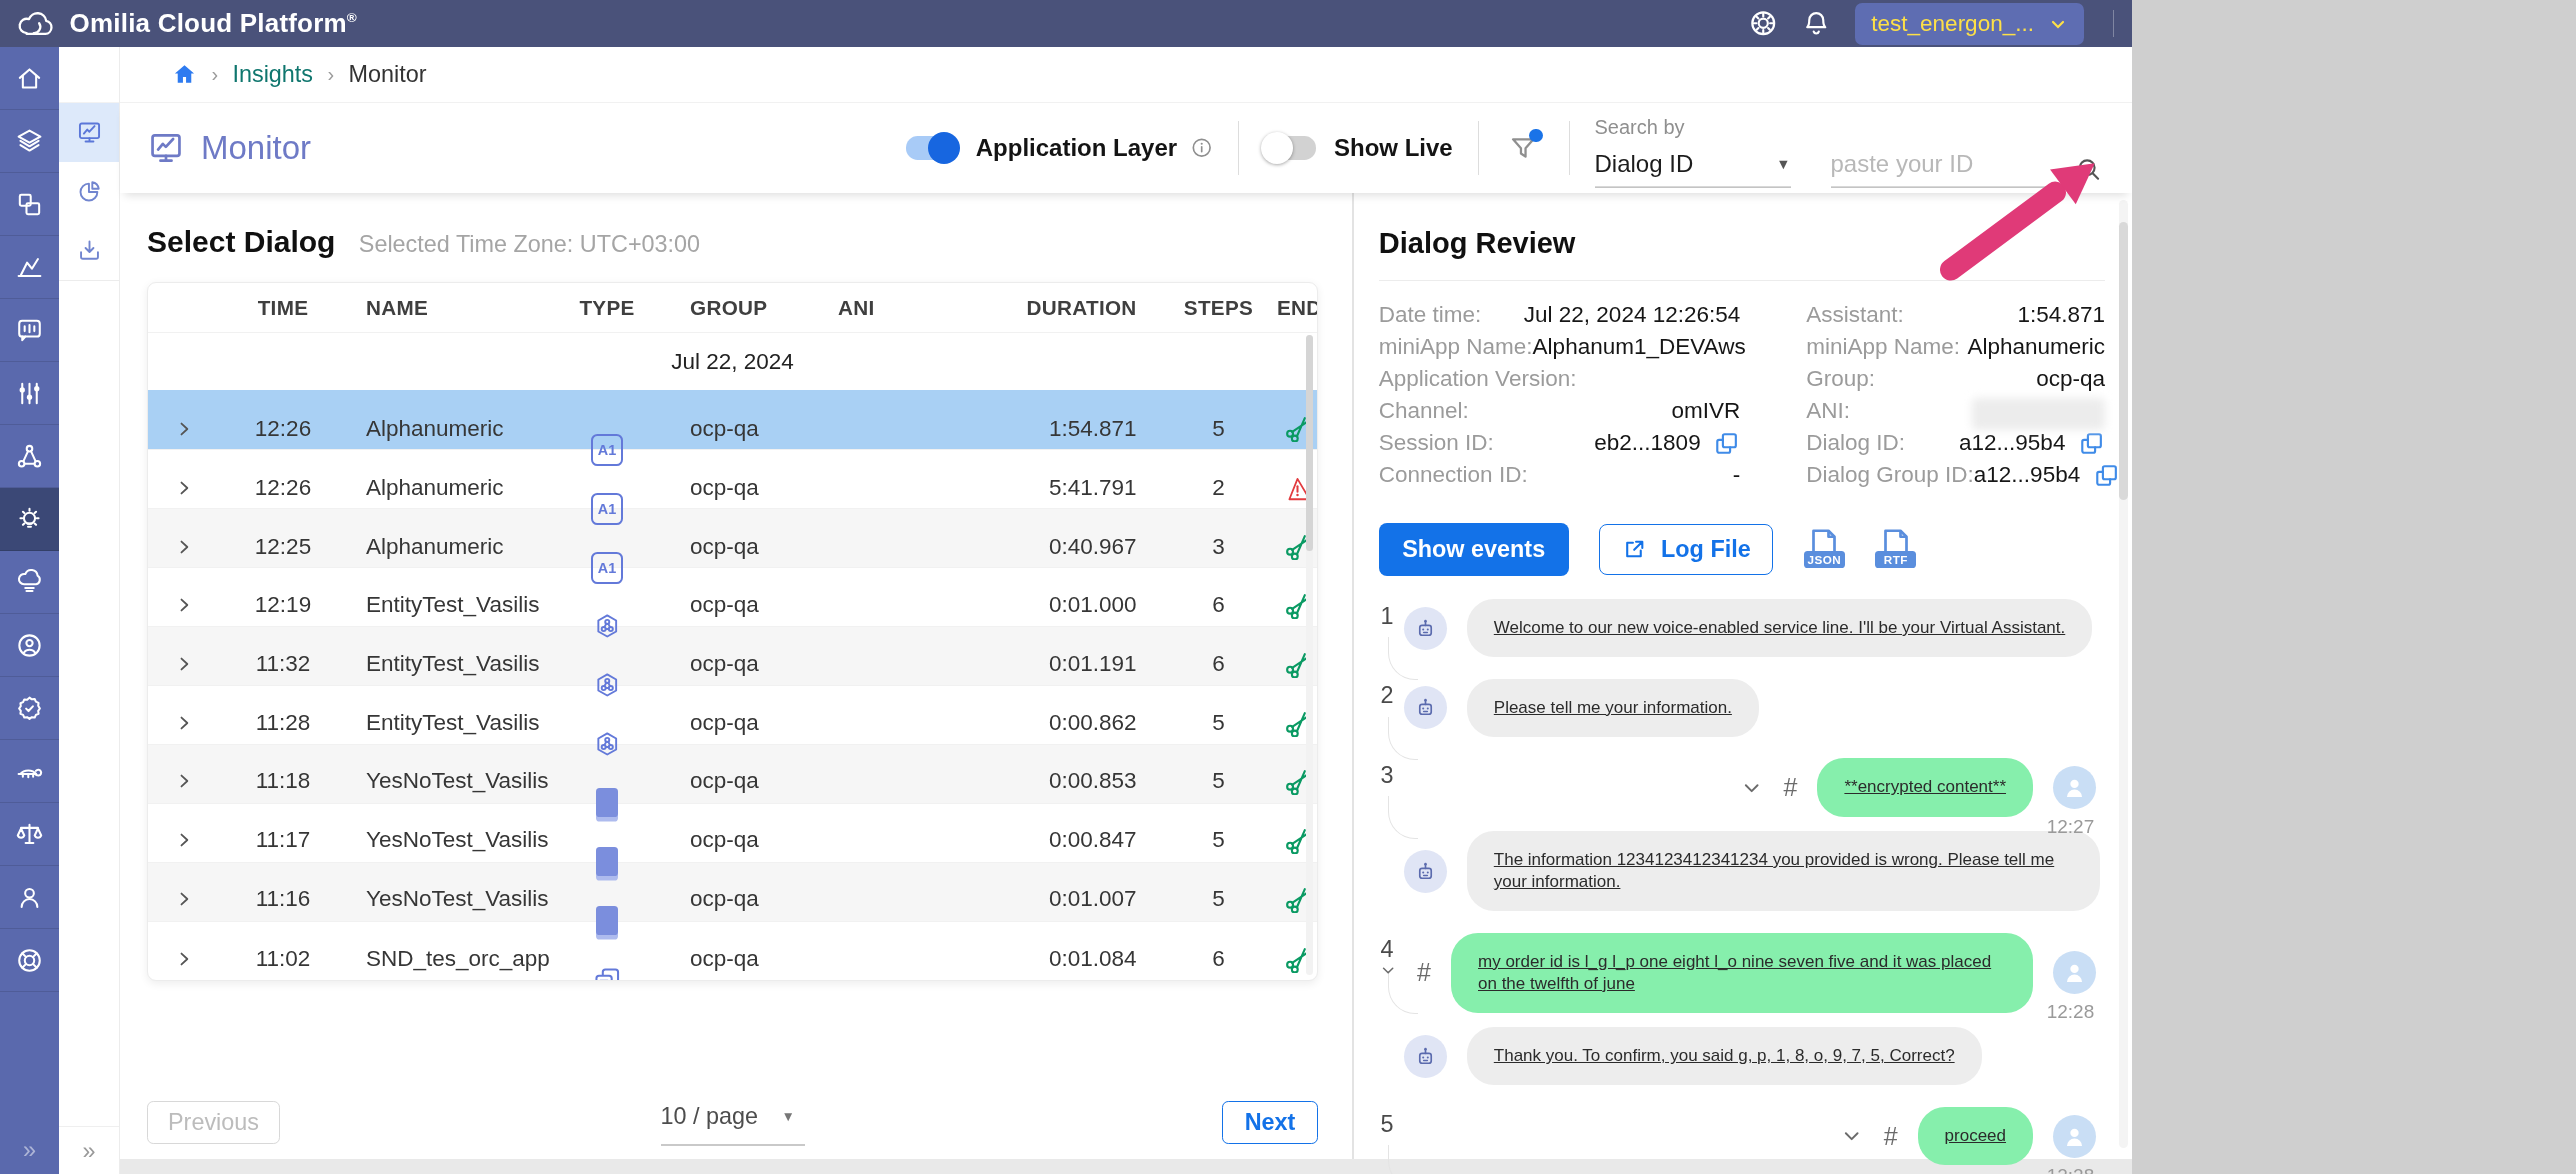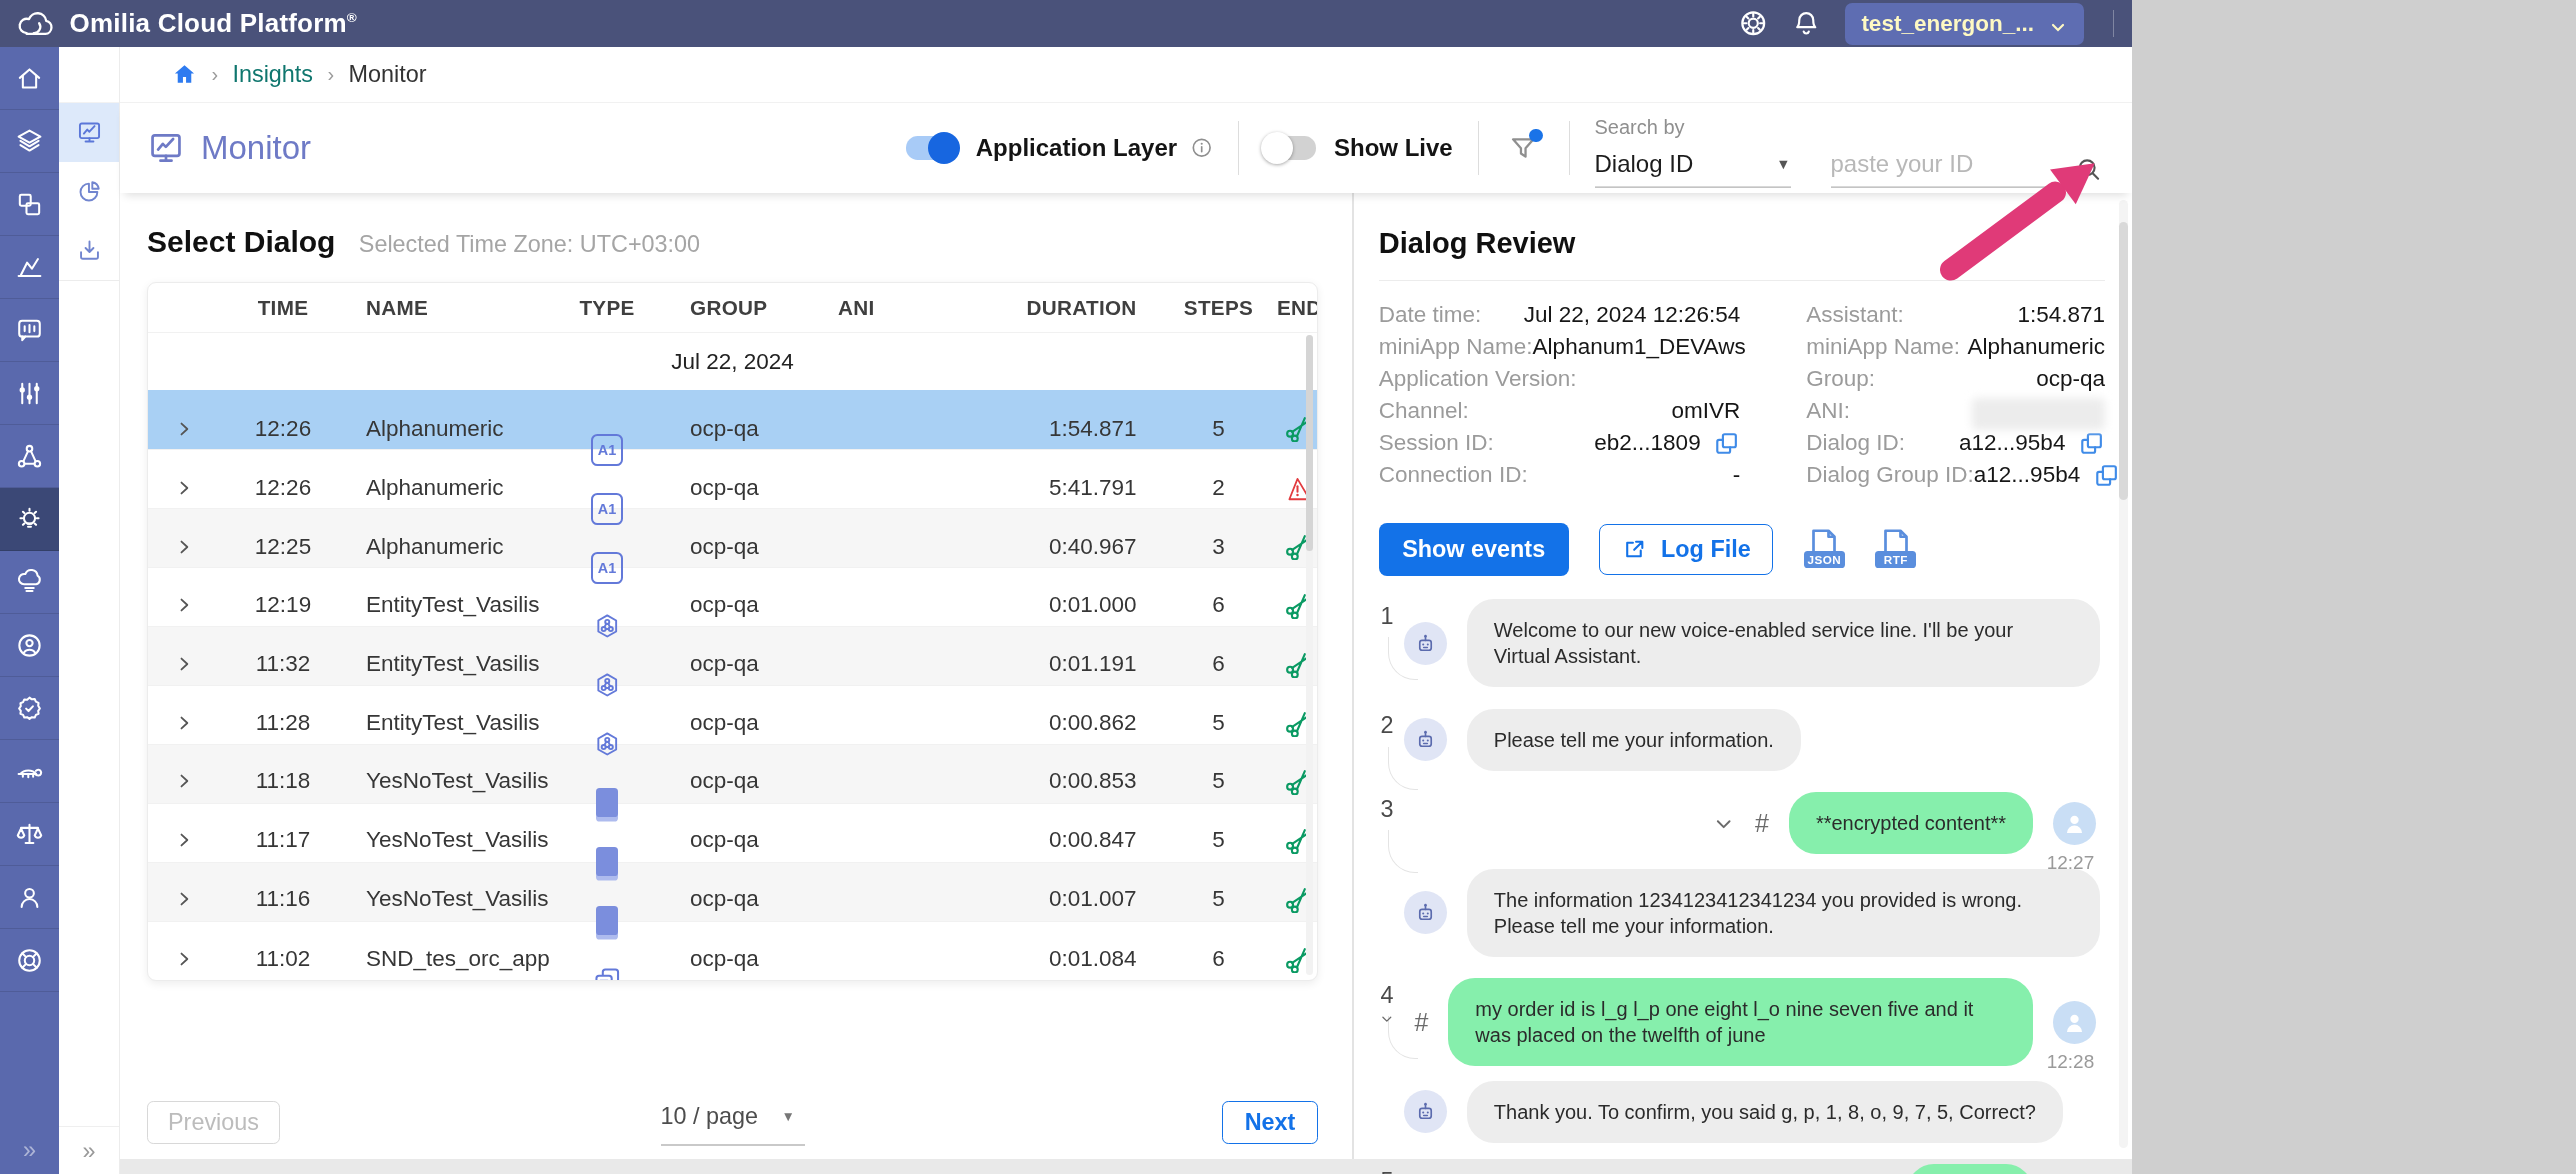--- a/index.html
+++ b/index.html
@@ -9,22 +9,22 @@
 
   
   .topbar{position:absolute;top:0;left:0;right:0;height:47px;background:#4a527a;
           display:flex;align-items:center;justify-content:space-between;padding:0 18px 0 16px;z-index:30;}
   .brand{display:flex;align-items:center;gap:12.6px;color:#fff;}
   .brand .logo{width:41px;height:29px;color:#fff;}
   .brand-name{font-size:26px;font-weight:bold;letter-spacing:0.2px;}
   .brand-name sup{font-size:13.5px;}
   .tb-right{display:flex;align-items:center;gap:23.4px;}
   .tb-ic{width:30.5px;height:30.5px;color:#fff;cursor:pointer;}
-  .user-pill{display:flex;align-items:flex-end;gap:14.4px;background:#5e6db2;border-radius:7.2px;
-             padding:8px 16px;color:#fef9c3;font-size:22.5px;font-weight:bold;cursor:pointer;}
+  .user-pill{display:flex;align-items:center;gap:14.4px;background:#5e6db2;border-radius:7.2px;
+             padding:8px 16px;color:#fde047;font-size:22.5px;font-weight:normal;cursor:pointer;}
   .user-pill svg{width:20px;height:20px;}
   .tb-div{width:0.9px;height:27px;background:rgba(255,255,255,.3);margin-left:5.4px;}
 
   
   .shell{position:absolute;top:47px;left:0;right:0;bottom:0;display:flex;}
 
   .sidebar{width:59px;background:#5a69ad;display:flex;flex-direction:column;flex-shrink:0;}
   .sb-item{height:63px;display:flex;align-items:center;justify-content:center;color:#fff;
            border-bottom:0.9px solid rgba(0,0,0,.12);cursor:pointer;}
   .sb-item.active{background:#3b4876;}
@@ -151,21 +151,21 @@
 
   
   .chat{margin-top:23.4px;position:relative;padding-right:5.4px;}
   .step{position:relative;margin-bottom:21.6px;min-height:54px;}
   .step-num{position:absolute;left:1.8px;top:3.6px;font-size:23.4px;color:#4a4a4a;}
   .step-arc{position:absolute;left:9px;top:38px;width:30.5px;height:43px;border-left:1.8px solid #e4e4e4;
             border-bottom:1.8px solid #e4e4e4;border-bottom-left-radius:27px;}
   .u-row{display:flex;justify-content:flex-end;align-items:center;gap:20px;padding-right:3.6px;margin-bottom:14.4px;position:relative;}
   .u-chev{width:23.4px;height:23.4px;color:#6b6b6b;cursor:pointer;}
   .u-hash{font-size:25px;color:#6b6b6b;cursor:pointer;}
-  .bubble{border-radius:27px;padding:18px 27px;font-size:20px;color:#2b2b2b;max-width:1347px;line-height:1.3;}
+  .bubble{border-radius:27px;padding:18px 27px;font-size:17px;color:#2b2b2b;max-width:1347px;line-height:1.3;text-decoration:underline;}
   .u-bub{background:#86efac;}
   .b-bub{background:#ededed;}
   .u-av{position:relative;flex-shrink:0;}
   .avatar{width:43px;height:43px;border-radius:50%;background:#c9def5;display:flex;align-items:center;justify-content:center;}
   .avatar svg{width:27px;height:27px;}
   .u-time{position:absolute;top:50px;right:1.8px;font-size:19px;color:#9a9a9a;white-space:nowrap;}
   .b-row{display:flex;align-items:center;gap:20px;margin-left:25px;}
   .b-av{width:43px;height:43px;border-radius:50%;background:#e0e5f5;display:flex;align-items:center;
         justify-content:center;color:#5b6bae;flex-shrink:0;}
   .b-av svg{width:25px;height:25px;}

